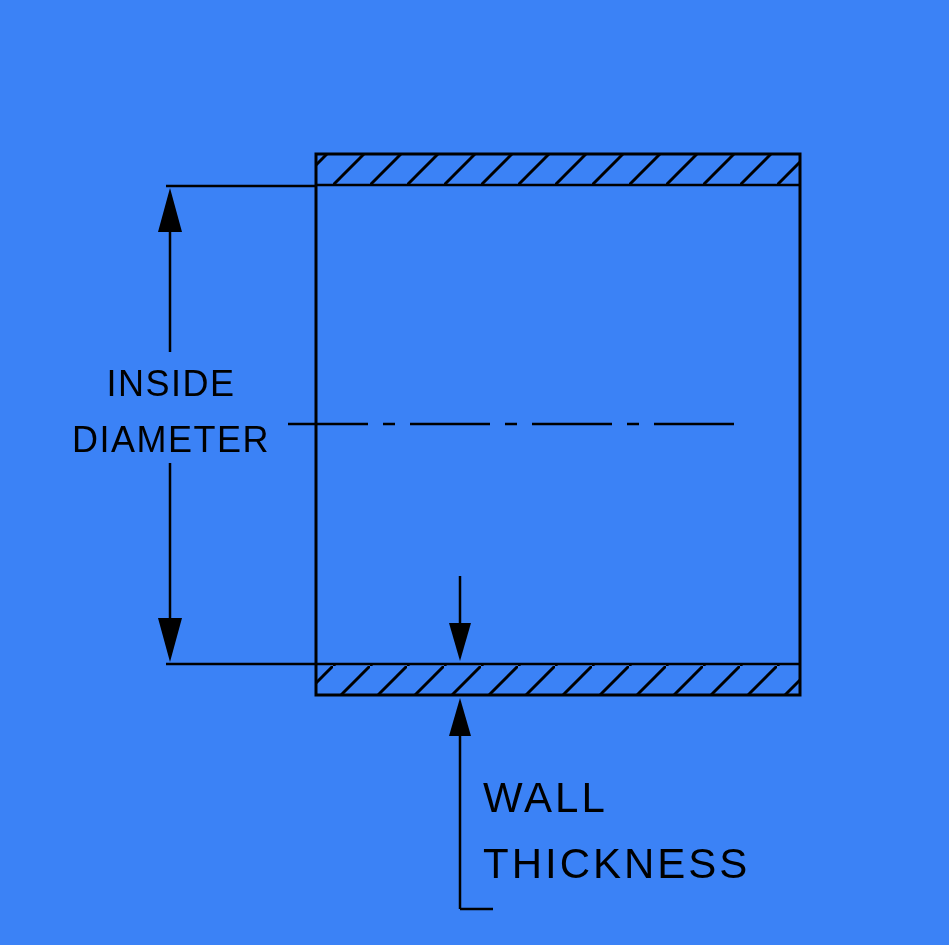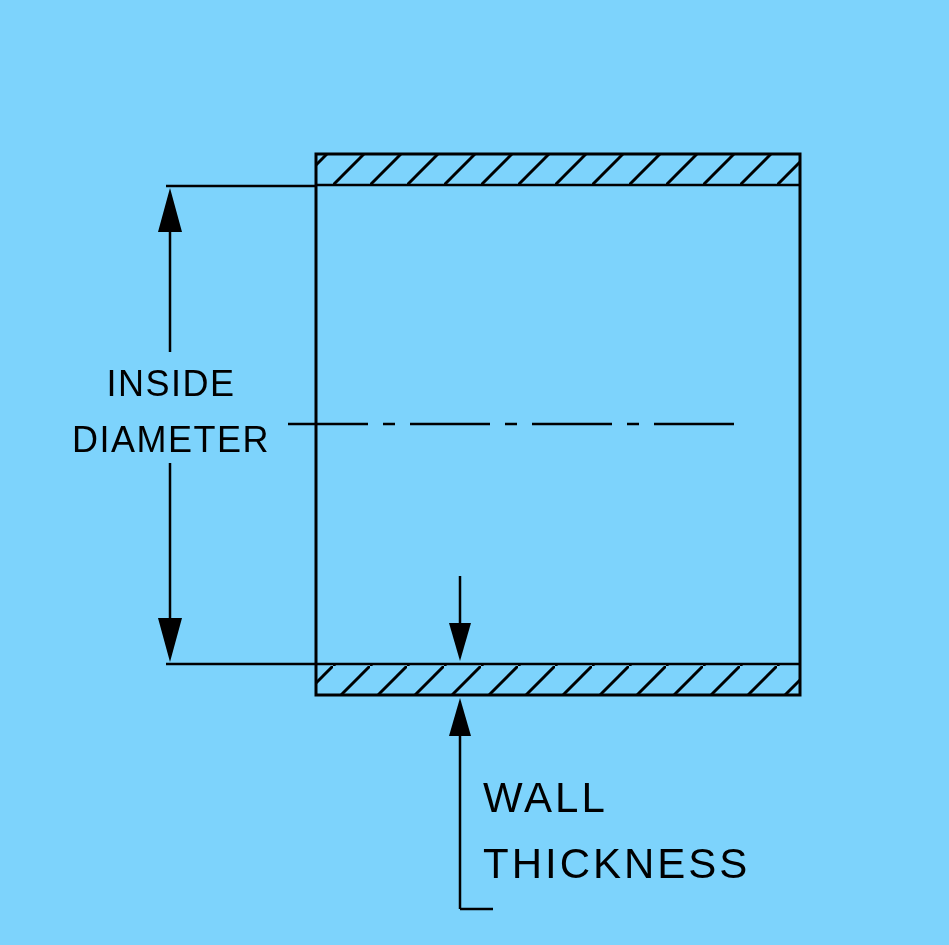--- a/index.html
+++ b/index.html
@@ -4,21 +4,21 @@
 <style>
   html, body {
     margin: 0;
     padding: 0;
     background: #ffffff;
   }
   .canvas {
     position: relative;
     width: 949px;
     height: 945px;
-    background: #7dd3fc;
+    background: #3b82f6;
     overflow: hidden;
     font-family: "Liberation Sans", sans-serif;
   }
   svg { display: block; }
   .stroke {
     stroke: #000000;
     fill: none;
   }
   .fill-black { fill: #000000; stroke: none; }
   text.dim-label {

